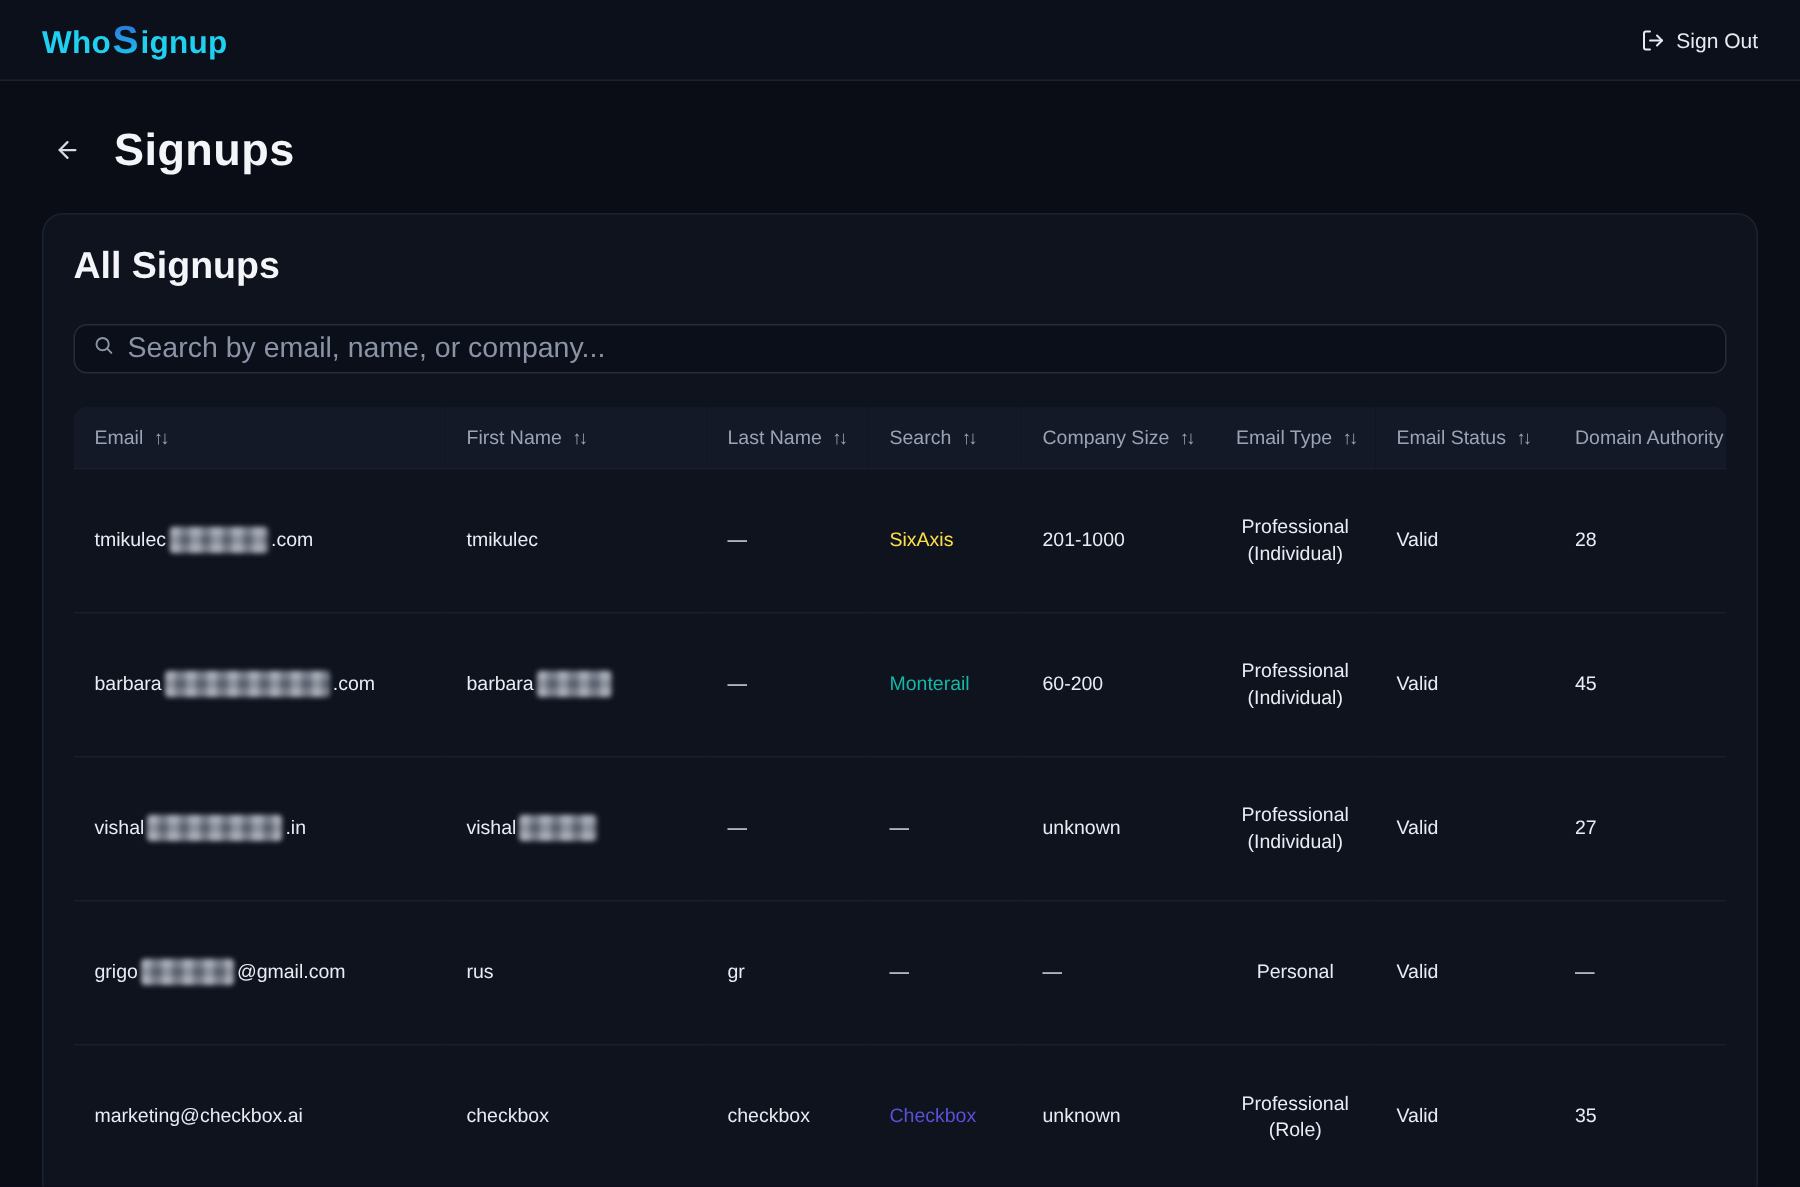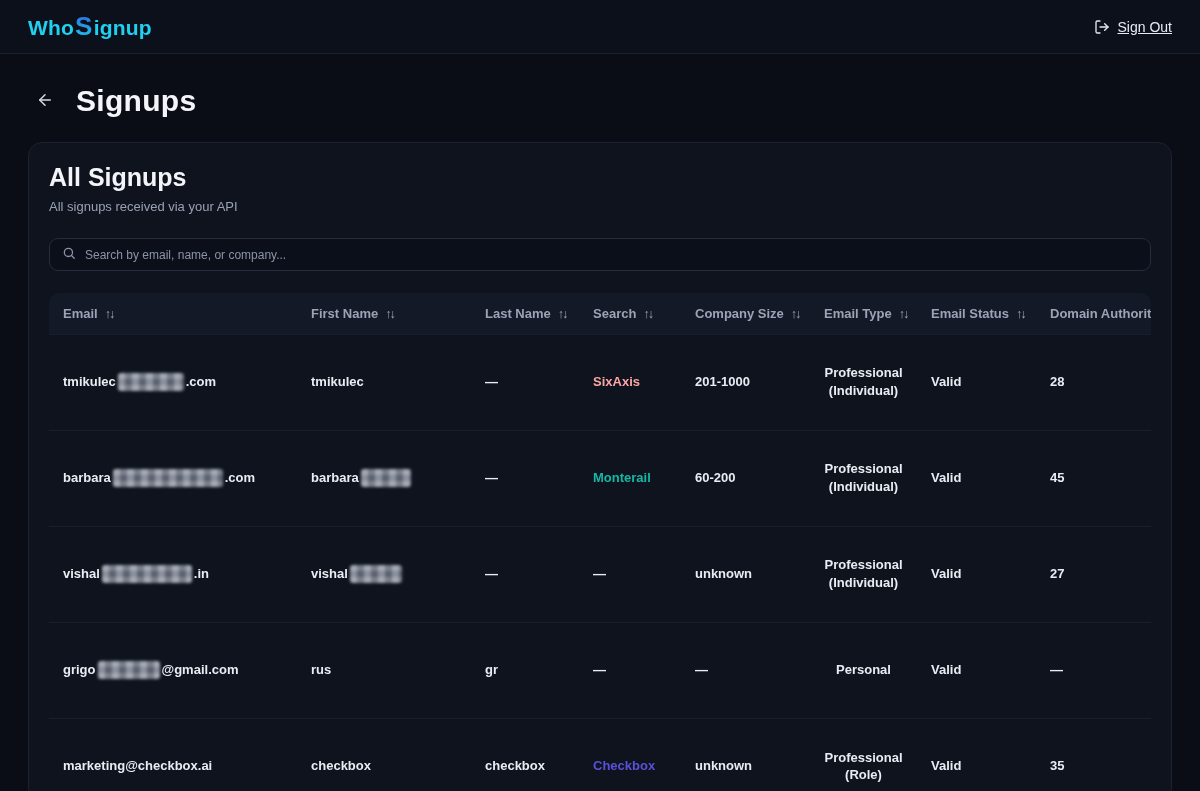--- a/index.html
+++ b/index.html
@@ -15,21 +15,21 @@
     padding:0 28px; background:#0c101b; border-bottom:1px solid #1a212f;
   }
   .logo { font-size:21px; font-weight:800; color:#1fd0f0; letter-spacing:.2px; cursor:pointer; display:flex; align-items:baseline; }
   .logo .s {
     font-size:26px; line-height:1; padding:0 1px;
     background:linear-gradient(180deg,#2f6bdb,#19c9f2);
     -webkit-background-clip:text; background-clip:text; color:transparent;
   }
   .signout {
     display:flex; align-items:center; gap:8px; color:#e7eaf0; font-size:14px;
-    background:none; border:none; cursor:pointer; font-family:inherit;text-decoration:underline;
+    background:none; border:none; cursor:pointer; font-family:inherit;
   }
   .signout svg { display:block; }
   
   .page-header { display:flex; align-items:center; gap:22px; padding:30px 28px 24px 36px; }
   .back-btn { background:none; border:none; cursor:pointer; color:#d6dbe3; display:flex; }
   .page-title { font-size:30px; font-weight:800; letter-spacing:.3px; color:#f3f5f8; }
   
   .card {
     margin:0 28px; background:#0f131e; border:1px solid #1b2231;
     border-radius:14px; padding:20px 20px 0; height:660px; overflow:hidden;
@@ -37,27 +37,27 @@
   .card-title { font-size:25px; font-weight:800; color:#f3f5f8; }
   .card-sub { font-size:13px; color:#98a1b3; margin-top:7px; }
   .search {
     margin-top:24px; display:flex; align-items:center; gap:9px;
     background:#0b0f19; border:1px solid #252c3d; border-radius:9px;
     height:33px; padding:0 12px;
   }
   .search svg { flex:none; }
   .search input {
     flex:1; background:transparent; border:none; outline:none;
-    color:#e7eaf0; font-size:12px; font-family:inherit;
+    color:#e7eaf0; font-size:19px; font-family:inherit;
   }
   .search input::placeholder { color:#8b94a6; }
   
   .table-wrap { margin-top:22px; overflow:hidden; border-radius:10px 10px 0 0; }
   table { border-collapse:collapse; table-layout:fixed; width:1160px; }
-  th, td { text-align:left; padding:0 14px; font-size:13px; font-weight:700; vertical-align:middle; }
+  th, td { text-align:left; padding:0 14px; font-size:13px; font-weight:400; vertical-align:middle; }
   thead tr { height:41px; background:#141927; }
   th { color:#9aa4b6; white-space:nowrap; }
   th .sort { margin-left:7px; letter-spacing:-2px; font-size:12.5px; color:#9aa4b6; }
   tbody tr { height:96px; border-top:1px solid #181e2c; cursor:pointer; }
   tbody td { color:#e9ecf2; line-height:1.35; }
   td.wrap { white-space:normal;text-align:center; }
   .redacted {
     display:inline-block; vertical-align:middle; height:18px; margin:0 2px;
     border-radius:3px; filter:blur(1.6px);
     background-image:
@@ -94,21 +94,20 @@
         <line x1="19" y1="12" x2="5" y2="12"></line>
           <polyline points="12 19 5 12 12 5"></polyline>
       </svg>
     </span>
   </button>
   <h1 class="page-title">Signups</h1>
 </div>
 
 <section class="card">
   <h2 class="card-title">All Signups</h2>
-  <p class="card-sub">All signups received via your API</p>
 
   <div class="search">
     <span>
       <svg width="14" height="14" viewBox="0 0 24 24" fill="none" stroke="#8b94a6" stroke-width="2.2" stroke-linecap="round">
         <circle cx="11" cy="11" r="7"></circle>
           <line x1="21" y1="21" x2="16.2" y2="16.2"></line>
       </svg>
     </span>
     <input type="text" placeholder="Search by email, name, or company..." style="">
   </div>
@@ -135,21 +134,21 @@
             <th><span>Email Type</span><span class="sort">↑↓</span></th>
             <th><span>Email Status</span><span class="sort">↑↓</span></th>
             <th><span>Domain Authority</span></th>
           </tr>
         </thead>
       <tbody>
           <tr>
             <td>tmikulec<span class="redacted" style="width: 66px;"></span>.com</td>
             <td>tmikulec</td>
             <td>—</td>
-            <td><span style="color: #fca5a5; cursor: pointer;">SixAxis</span></td>
+            <td><span style="color: #fde047; cursor: pointer;">SixAxis</span></td>
             <td>201-1000</td>
             <td class="wrap">Professional (Individual)</td>
             <td>Valid</td>
             <td>28</td>
           </tr>
           <tr>
             <td>barbara<span class="redacted" style="width: 110px;"></span>.com</td>
             <td>barbara<span class="redacted" style="width: 50px;"></span></td>
             <td>—</td>
             <td><span style="color: #14b8a6; cursor: pointer; margin-top: 48px;">Monterail</span></td>

